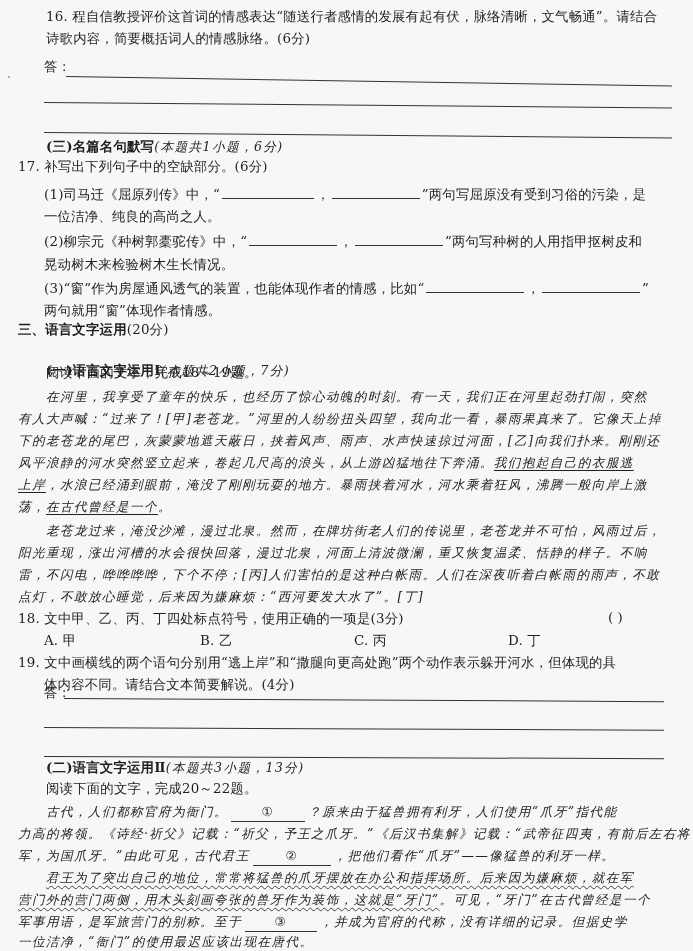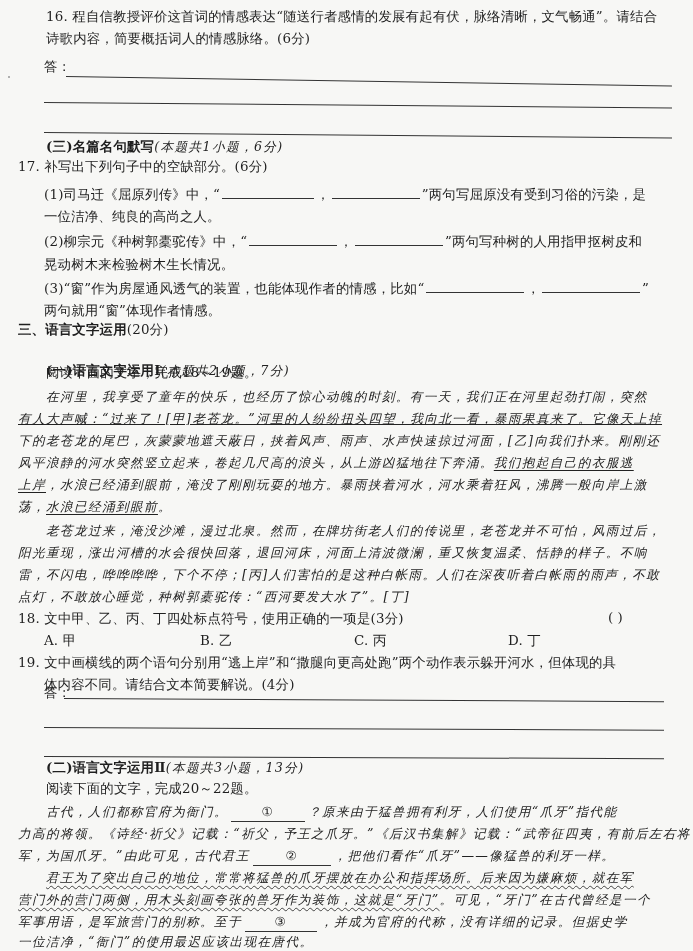--- a/index.html
+++ b/index.html
@@ -54,36 +54,36 @@
 
   <div class="line bold" style="left:18px;top:320px;">
     <span>三、语言文字运用</span><span style="font-weight:normal">(20分)</span>
   </div>
   <div class="line" style="left:46px;top:361px;">
     <span class="bold">(一)语言文字运用Ⅰ</span><span class="kai">(本题共2小题，7分)</span>
   </div>
   <div class="line" style="left:46px;top:364px;">阅读下面的文字，完成18～19题。</div>
 
   <div class="line kai" style="left:46px;top:388px;">在河里，我享受了童年的快乐，也经历了惊心动魄的时刻。有一天，我们正在河里起劲打闹，突然</div>
-  <div class="line kai" style="left:18px;top:410px;text-decoration:underline;">有人大声喊：“过来了！[甲]老苍龙。”河里的人纷纷扭头四望，我向北一看，暴雨果真来了。它像天上掉</div>
+  <div class="line kai" style="left:18px;top:410px;">有人大声喊：“过来了！[甲]老苍龙。”河里的人纷纷扭头四望，我向北一看，暴雨果真来了。它像天上掉</div>
   <div class="line kai" style="left:18px;top:432px;text-align:center;">下的老苍龙的尾巴，灰蒙蒙地遮天蔽日，挟着风声、雨声、水声快速掠过河面，[乙]向我们扑来。刚刚还</div>
   <div class="line kai" style="left:18px;top:454px;">
     <span>风平浪静的河水突然竖立起来，卷起几尺高的浪头，从上游凶猛地往下奔涌。</span><span class="ul-straight">我们抱起自己的衣服逃</span>
   </div>
   <div class="line kai" style="left:18px;top:476px;">
     <span class="ul-straight">上岸</span><span>，水浪已经涌到眼前，淹没了刚刚玩耍的地方。暴雨挟着河水，河水乘着狂风，沸腾一般向岸上激</span>
   </div>
   <div class="line kai" style="left:18px;top:498px;">
-    <span>荡，</span><span class="ul-straight">水浪已经涌到眼前</span><span>。</span>
+    <span>荡，</span><span class="ul-straight">在古代曾经是一个</span><span>。</span>
   </div>
 
   <div class="line kai" style="left:46px;top:522px;">老苍龙过来，淹没沙滩，漫过北泉。然而，在牌坊街老人们的传说里，老苍龙并不可怕，风雨过后，</div>
-  <div class="line kai" style="left:18px;top:544px;">阳光重现，涨出河槽的水会很快回落，退回河床，河面上清波微澜，重又恢复温柔、恬静的样子。不响</div>
+  <div class="line kai" style="left:18px;top:544px;">阳光重现，涨出河槽的水会很快回落，漫过北泉，河面上清波微澜，重又恢复温柔、恬静的样子。不响</div>
   <div class="line kai" style="left:18px;top:566px;">雷，不闪电，哗哗哗哗，下个不停；[丙]人们害怕的是这种白帐雨。人们在深夜听着白帐雨的雨声，不敢</div>
-  <div class="line kai" style="left:18px;top:588px;">点灯，不敢放心睡觉，种树郭橐驼传：“西河要发大水了”。[丁]</div>
+  <div class="line kai" style="left:18px;top:588px;">点灯，不敢放心睡觉，后来因为嫌麻烦：“西河要发大水了”。[丁]</div>
 
   <div class="line" style="left:18px;top:610px;">18. 文中甲、乙、丙、丁四处标点符号，使用正确的一项是(3分)</div>
   <div class="paren" style="left:608px;top:610px;">(      )</div>
   <div class="line" style="left:44px;top:632px;">A. 甲</div>
   <div class="line" style="left:200px;top:632px;">B. 乙</div>
   <div class="line" style="left:354px;top:632px;">C. 丙</div>
   <div class="line" style="left:508px;top:632px;">D. 丁</div>
 
   <div class="line" style="left:18px;top:654px;">19. 文中画横线的两个语句分别用“逃上岸”和“撒腿向更高处跑”两个动作表示躲开河水，但体现的具</div>
   <div class="line" style="left:44px;top:676px;">体内容不同。请结合文本简要解说。(4分)</div>

